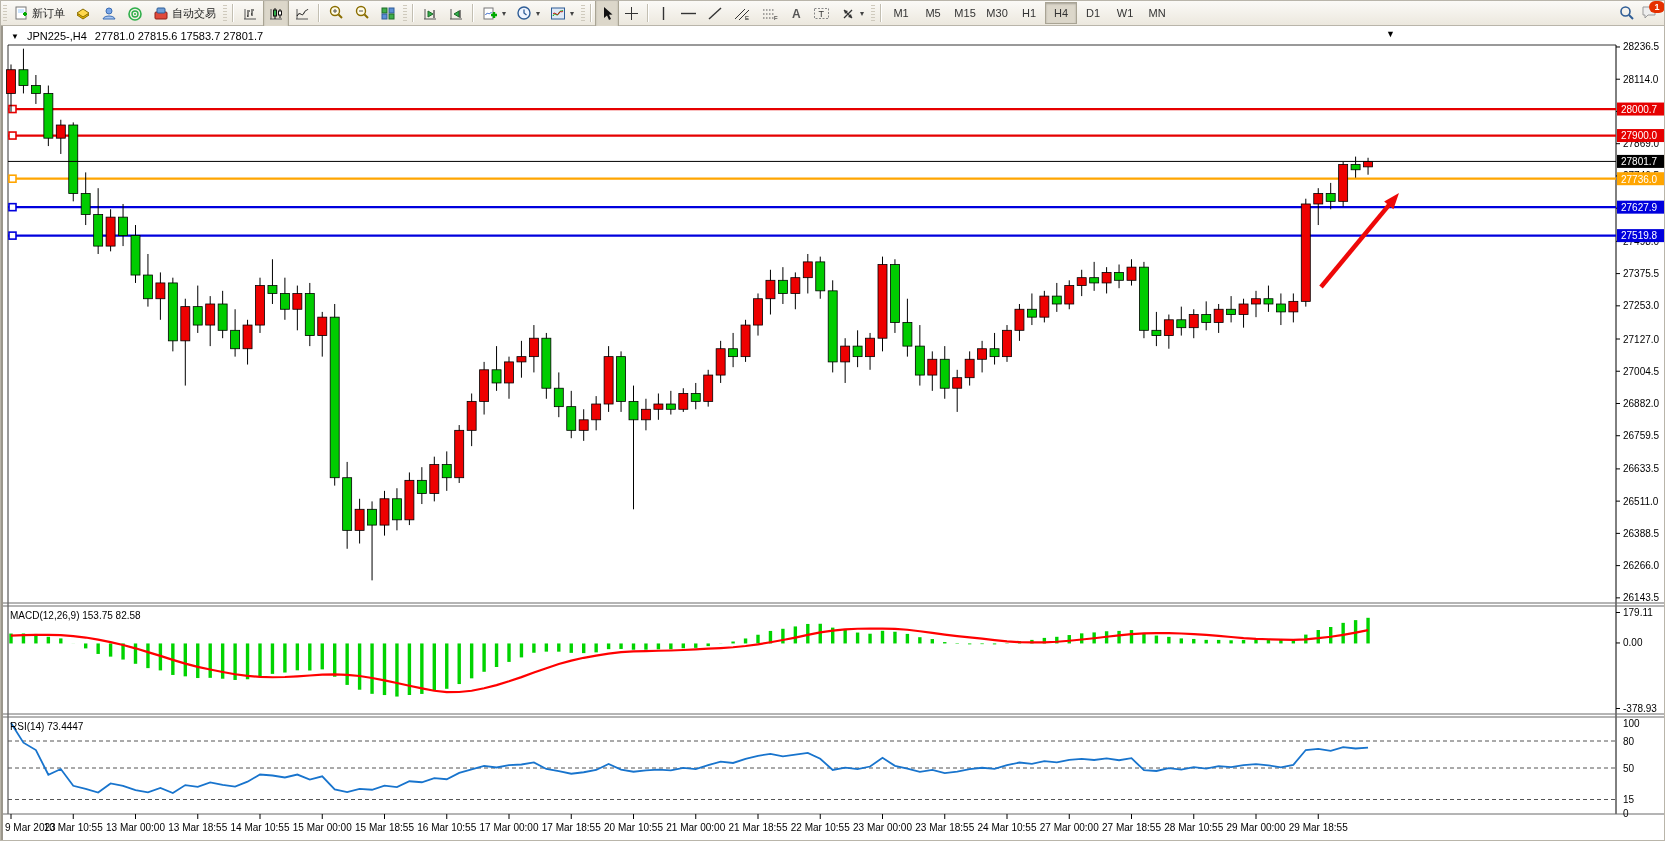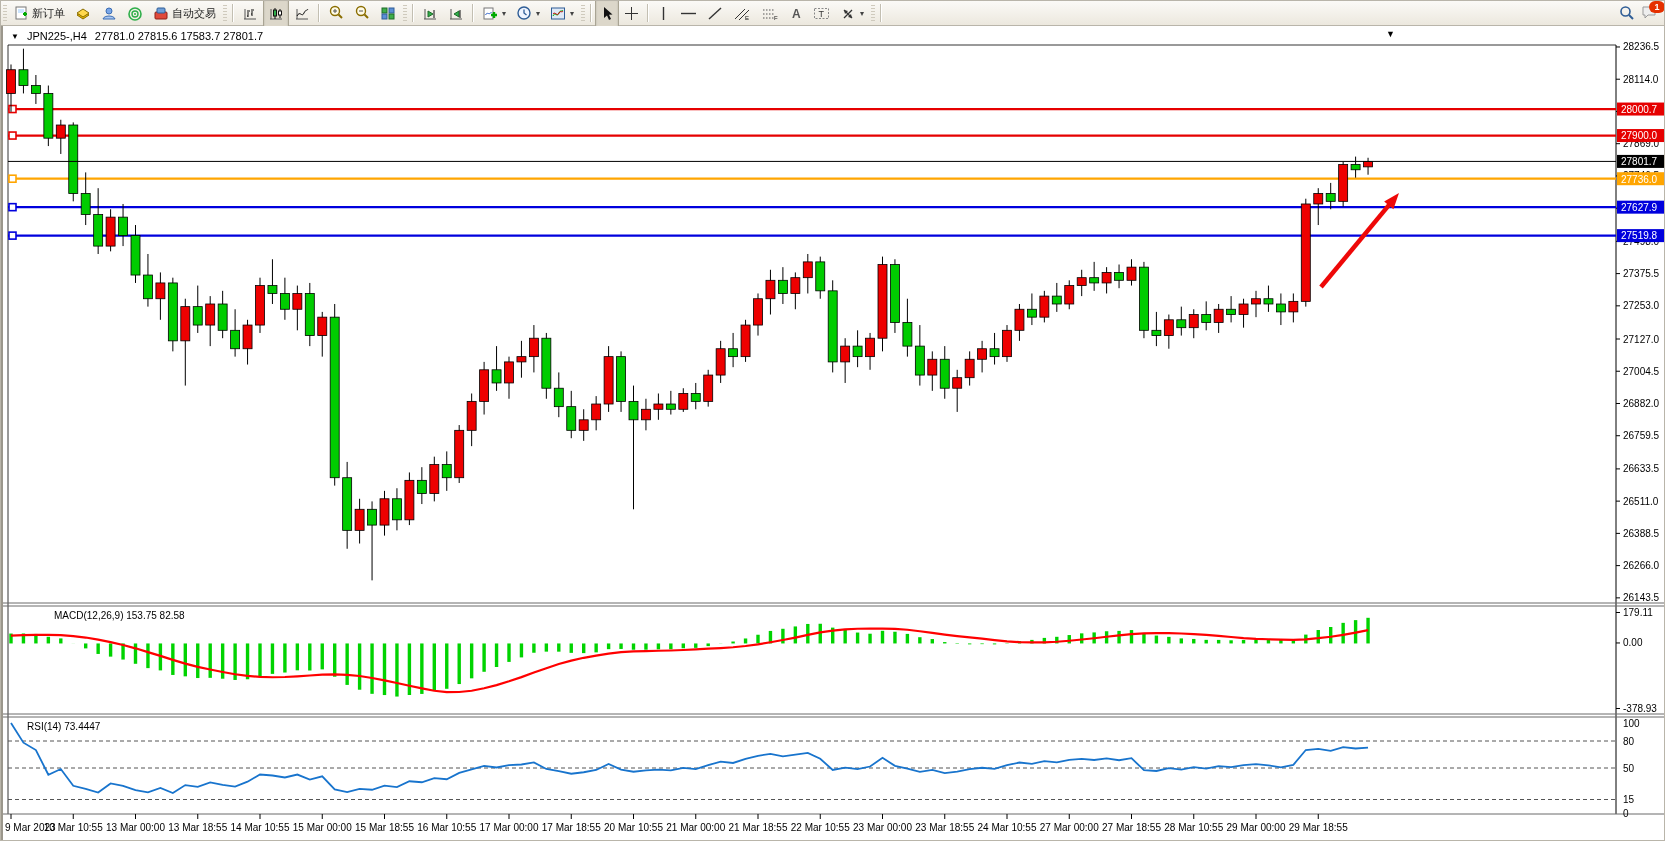--- a/index.html
+++ b/index.html
@@ -16,22 +16,22 @@
   .tfbtn{min-width:24px;height:20px;display:flex;align-items:center;justify-content:center;padding:0 3px;font-size:11px;color:#333;border:1px solid transparent;}
   .tfbtn.active{background:#dcd7ca;border:1px solid #a9a494;box-shadow:inset 0 1px 2px rgba(0,0,0,.25);}
   #tb-right{margin-left:auto;display:flex;align-items:center;gap:6px;padding-right:8px;}
   #notif{position:relative;}
   #notif .badge{position:absolute;top:-4px;right:-7px;background:#e53000;color:#fff;border-radius:8px;font-size:9px;min-width:12px;height:12px;line-height:12px;text-align:center;padding:0 2px;font-weight:bold;}
   
   #chartwin{position:absolute;left:0;top:25px;width:1665px;height:816px;background:#fff;border-left:2px solid #9b978c;border-right:1px solid #9b978c;box-sizing:border-box;}
   #title{position:absolute;left:8px;top:4px;font-size:11px;color:#000;display:flex;gap:8px;align-items:center;}
   #title .dd{font-size:8px;color:#000;}
   #shift-marker{position:absolute;left:1383px;top:3px;font-size:9px;color:#000;}
-  #macd-label{position:absolute;left:7px;top:584px;font-size:10px;color:#000;padding-left:44px;}
-  #rsi-label{position:absolute;left:24px;top:695px;font-size:10px;color:#000;}
+  #macd-label{position:absolute;left:7px;top:584px;font-size:10px;color:#000;}
+  #rsi-label{position:absolute;left:7px;top:695px;font-size:10px;color:#000;}
   svg text{font-family:"Liberation Sans",sans-serif;}
 </style>
 </head>
 <body>
 
 <div id="app">
 
   <div id="toolbar">
     <div class="grip"></div>
 
@@ -226,20 +226,31 @@
           <path d="M4 4l8 8M12 4l-8 8" stroke="#333" stroke-width="1.3"></path>
           <polygon points="12,12 8,11 11,8" fill="#333"></polygon>
           <polygon points="4,4 8,5 5,8" fill="#333"></polygon>
         </svg>
       <span class="caret">▾</span>
     </div>
 
     <div class="grip"></div>
       <div class="sep"></div>
 
+    <div id="tf-group">
+        <div class="tfbtn">M1</div>
+        <div class="tfbtn">M5</div>
+        <div class="tfbtn">M15</div>
+        <div class="tfbtn">M30</div>
+        <div class="tfbtn">H1</div>
+        <div class="tfbtn active">H4</div>
+        <div class="tfbtn">D1</div>
+        <div class="tfbtn">W1</div>
+        <div class="tfbtn">MN</div>
+      </div>
 
     <div id="tb-right">
       <svg width="16" height="16" viewBox="0 0 16 16">
           <circle cx="6.5" cy="6.5" r="4.5" fill="none" stroke="#2f5d96" stroke-width="1.6"></circle>
           <line x1="10" y1="10" x2="14" y2="14" stroke="#2f5d96" stroke-width="2"></line>
         </svg>
       <div id="notif">
         <svg width="17" height="15" viewBox="0 0 17 15">
             <path d="M2 2h12v8H7l-3 3v-3H2z" fill="#eee" stroke="#999"></path>
           </svg>

